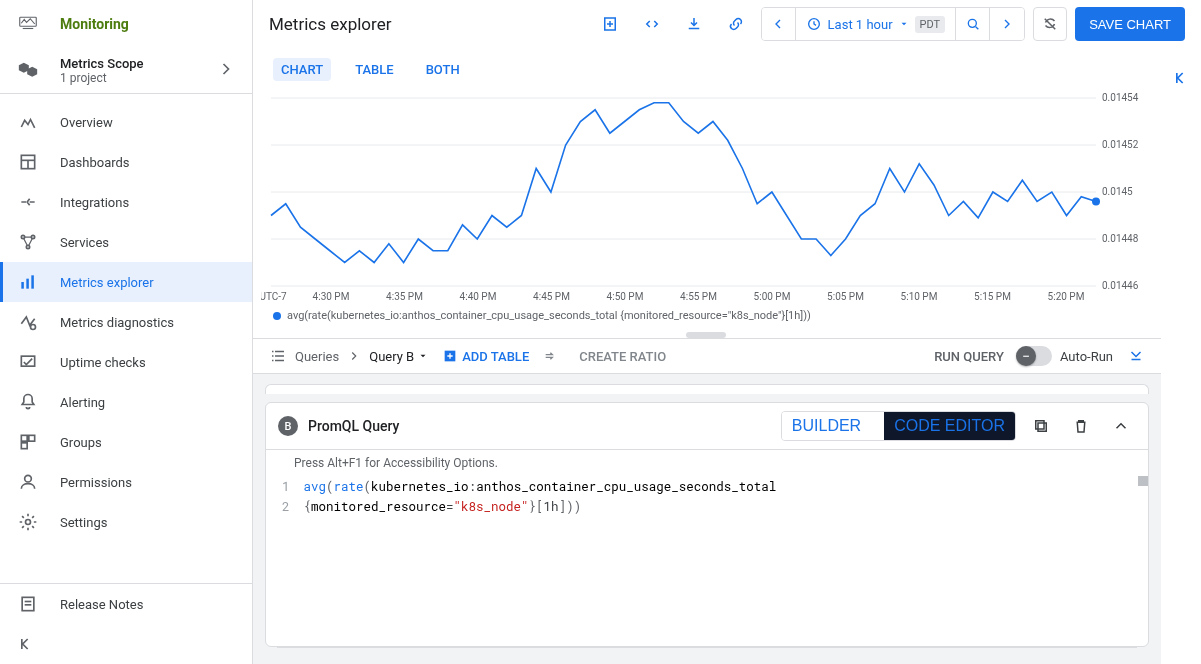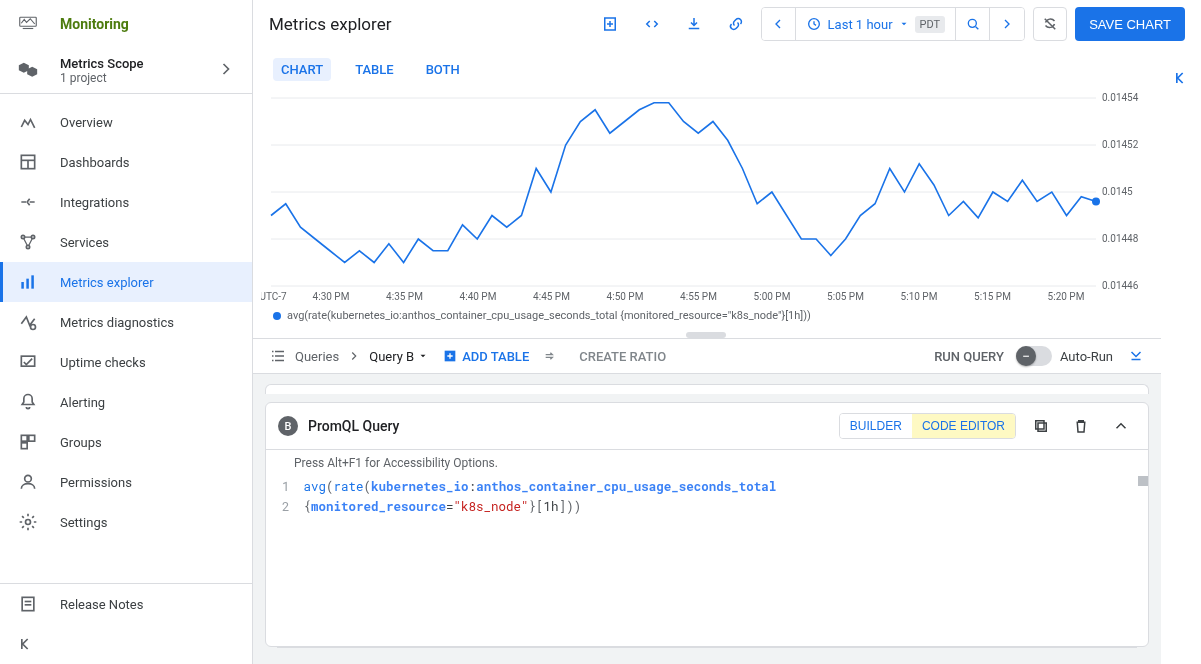--- a/index.html
+++ b/index.html
@@ -68,29 +68,29 @@
   .toggle .knob { width: 20px; height: 20px; border-radius: 50%; background: #5f6368; position: absolute; left: -2px; top: 0; display:flex; align-items:center; justify-content:center; color:#fff; font-size:14px; box-shadow: 0 1px 2px rgba(0,0,0,.3); }
   .qb-collapse { color: #1a73e8; cursor: pointer; }
 
   
   .qblock-wrap { padding: 10px 12px 0; background: #f1f3f4; flex: 1; overflow: auto; }
   .qblock { background: #fff; border: 1px solid #dadce0; border-radius: 6px; overflow: hidden; }
   .qhead { display: flex; align-items: center; padding: 8px 12px; gap: 10px; border-bottom: 1px solid #dadce0; }
   .qbadge { width: 20px; height: 20px; background: #5f6368; color: #fff; border-radius: 50%; font-size: 11px; font-weight: 500; display: flex; align-items: center; justify-content: center; }
   .qtitle { font-size: 14px; font-weight: 500; color: #202124; flex: 1; }
   .seg { display: flex; border: 1px solid #dadce0; border-radius: 4px; overflow: hidden; }
-  .seg button { border: none; background: #fff; color: #1a73e8; padding: 5px 10px; font-size: 12px; font-weight: 500; cursor: pointer; }
-  .seg button.active { background: #fef9c3; }
+  .seg button { border: none; background: #fff; color: #1a73e8; padding: 5px 10px; font-size: 16px; font-weight: 500; cursor: pointer; }
+  .seg button.active { background: #0f172a; margin-left: 13px; }
   .icon-btn { width: 30px; height: 30px; display: flex; align-items: center; justify-content: center; cursor: pointer; color: #3c4043; border: none; background: none; }
   .accessibility { font-size: 12px; color: #5f6368; padding: 6px 28px; }
   .editor { display: flex; font-family: 'Roboto Mono', 'Courier New', monospace; font-size: 12.5px; padding: 0 16px 130px 0; position: relative; }
   .ln { color: #9aa0a6; text-align: right; padding: 0 14px 0 16px; user-select: none; line-height: 20px; }
   .code { line-height: 20px; white-space: pre; }
   .kw { color: #1a73e8; }
-  .id { color: #3b82f6; font-weight: bold; }
+  .id { color: #000000; }
   .str { color: #c5221f; }
   .op { color: #3c4043; }
   .br { color: #5f6368; }
   .dur { color: #3c4043; }
   .scroll-knob { position: absolute; right: 0; top: 0; width: 10px; height: 10px; background: #bdc1c6; }
 
   .qfoot { display: flex; align-items: center; padding: 14px 16px 0; gap: 14px; font-size: 13px; border-top: 1px solid #dadce0; margin: 0 12px; }
   .qfoot .spacer { flex: 1; }
 
   svg.ic { width: 18px; height: 18px; }

